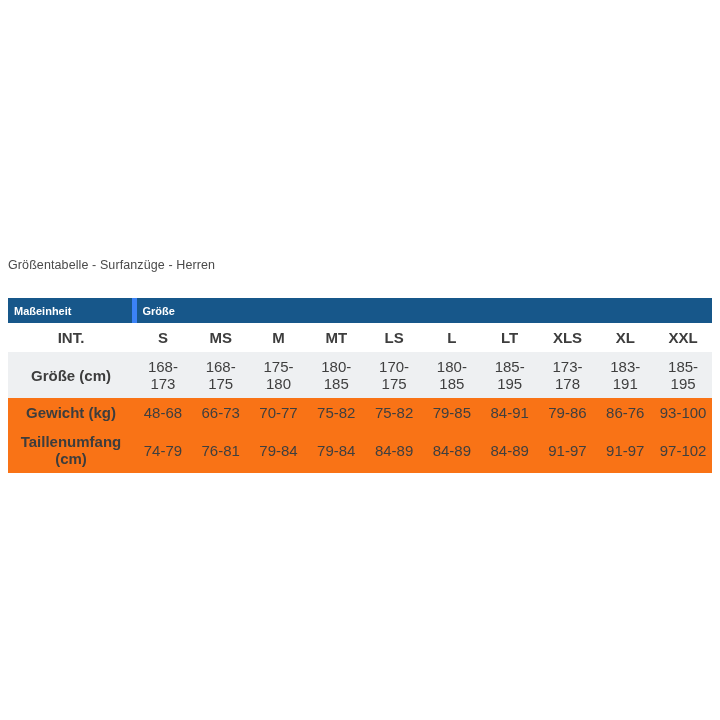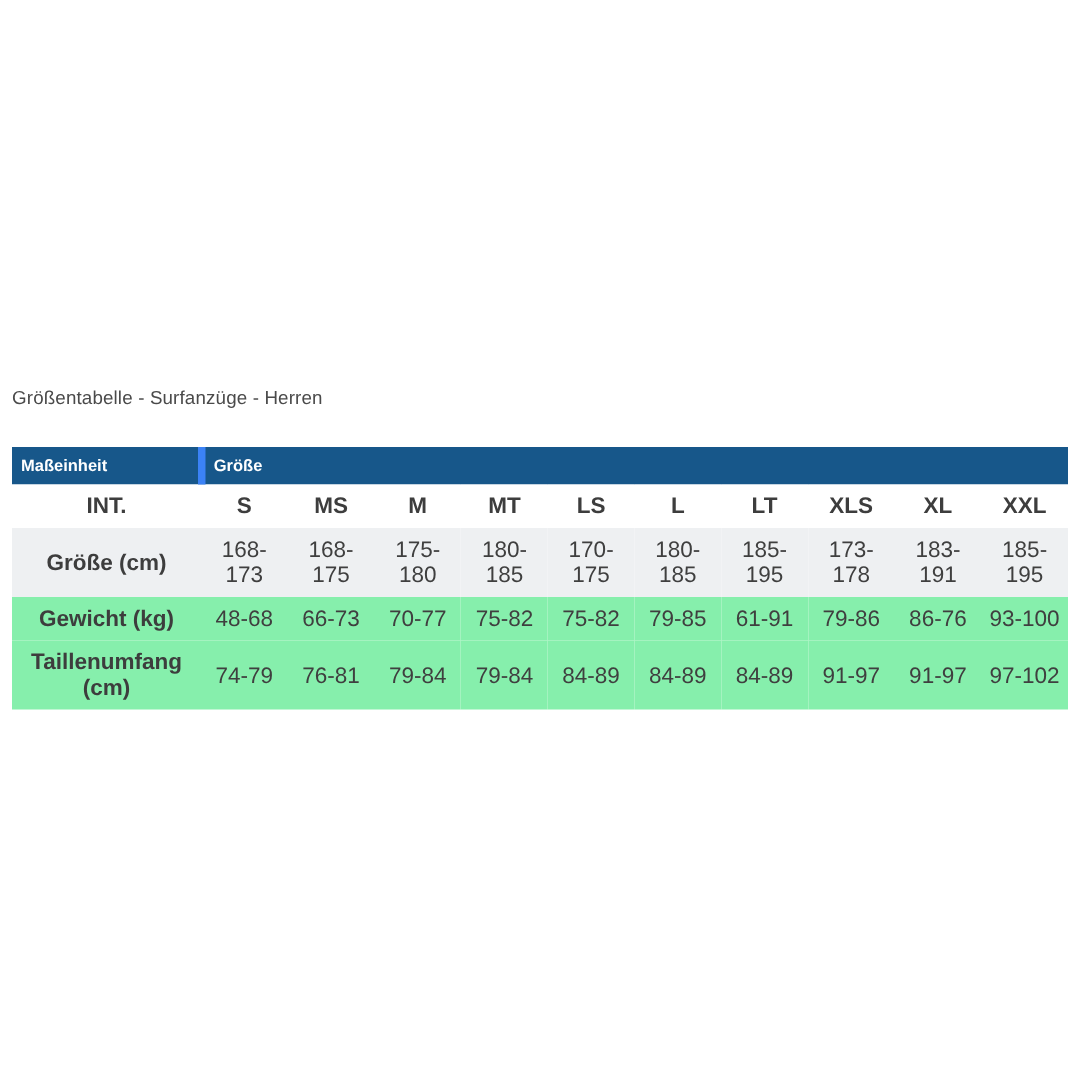--- a/index.html
+++ b/index.html
@@ -77,21 +77,21 @@
   }
   table.size-table td.label {
     text-align: center;
     font-weight: bold;
     color: #3d3d3d;
   }
   tr.row-alt td {
     background: #eef0f2;
   }
   tr.row-plain td {
-    background: #86efac;
+    background: #f97316;
   }
   tr.int-row td {
     background: #ffffff;
     font-weight: bold;
     color: #3d3d3d;
   }
 </style>
 </head>
 <body>
 
@@ -148,21 +148,21 @@
           <td>185-195</td>
         </tr>
         <tr class="row-plain">
           <td class="label">Gewicht (kg)</td>
           <td>48-68</td>
           <td>66-73</td>
           <td>70-77</td>
           <td>75-82</td>
           <td>75-82</td>
           <td>79-85</td>
-          <td>61-91</td>
+          <td>84-91</td>
           <td>79-86</td>
           <td>86-76</td>
           <td>93-100</td>
         </tr>
         <tr class="row-plain">
           <td class="label">Taillenumfang (cm)</td>
           <td>74-79</td>
           <td>76-81</td>
           <td>79-84</td>
           <td>79-84</td>

